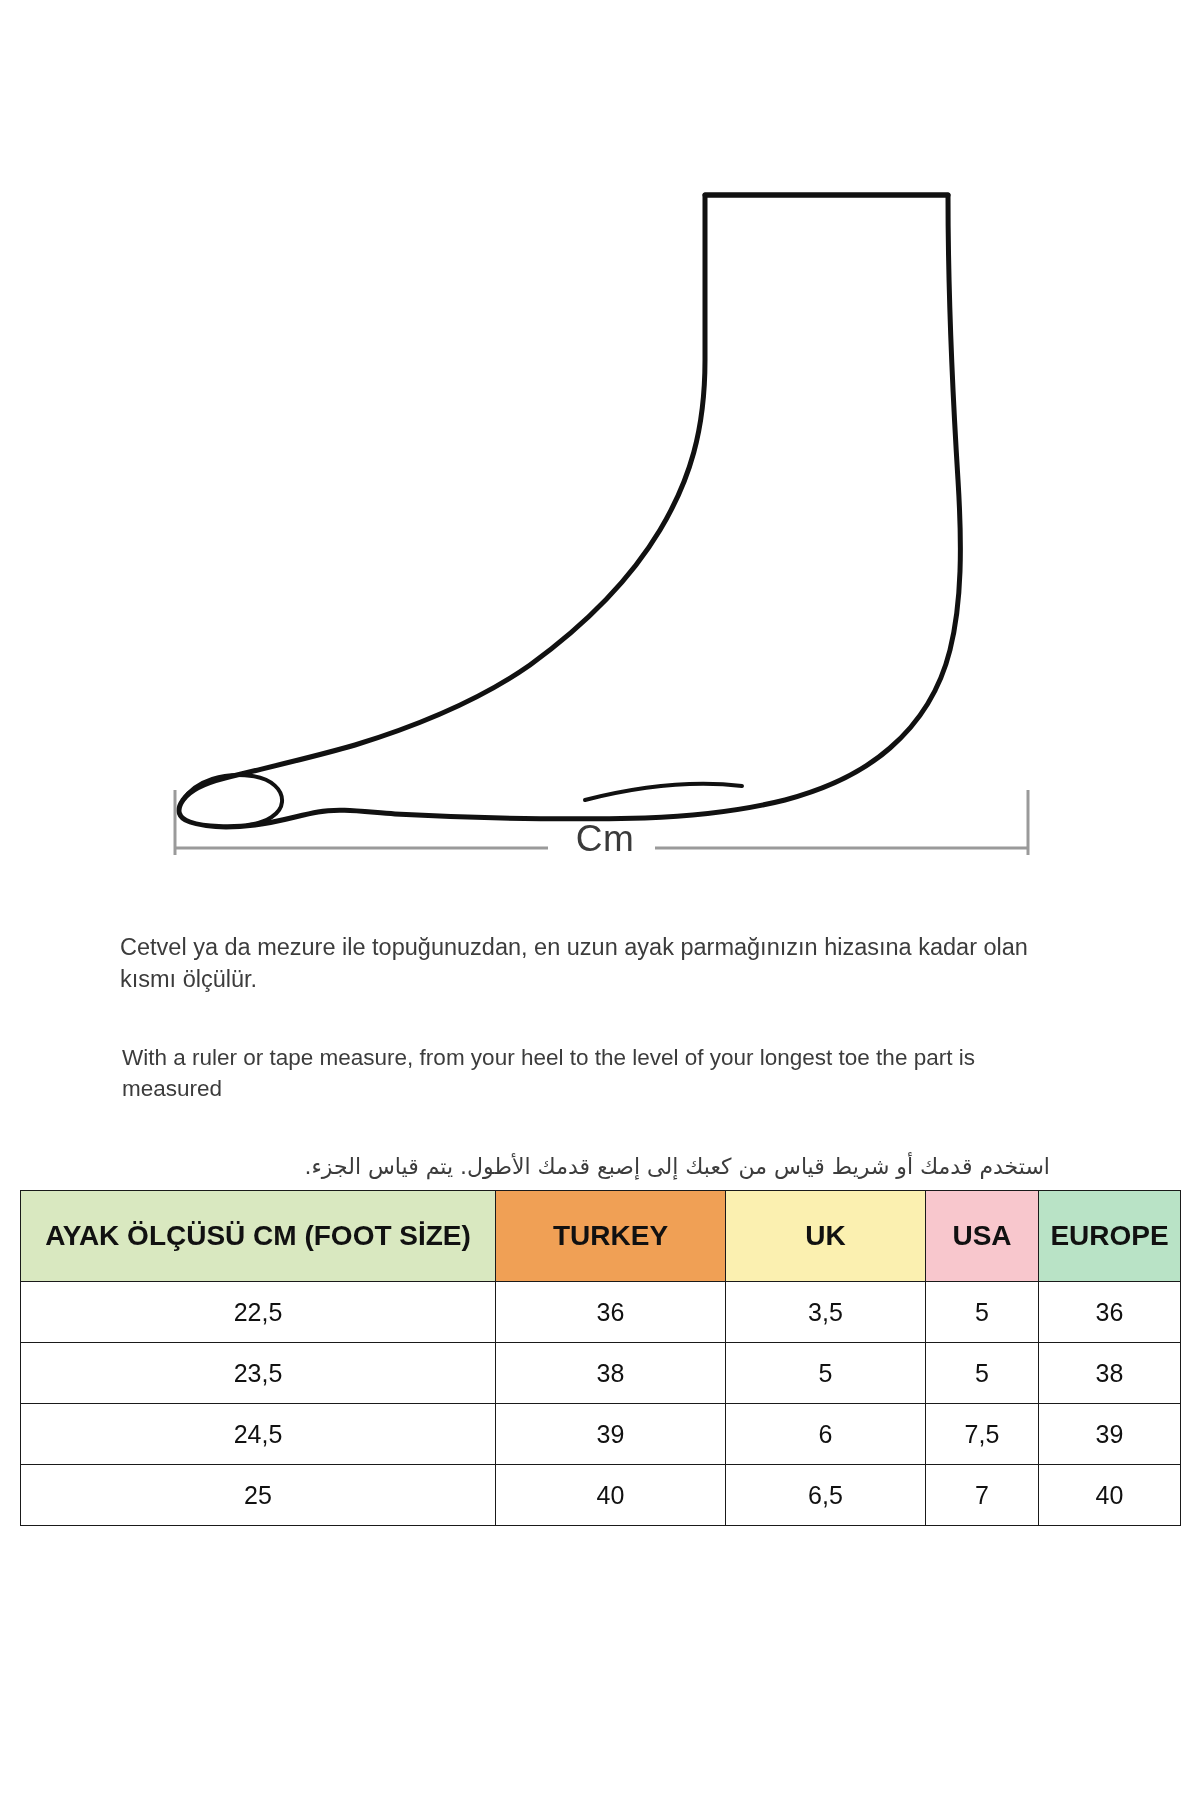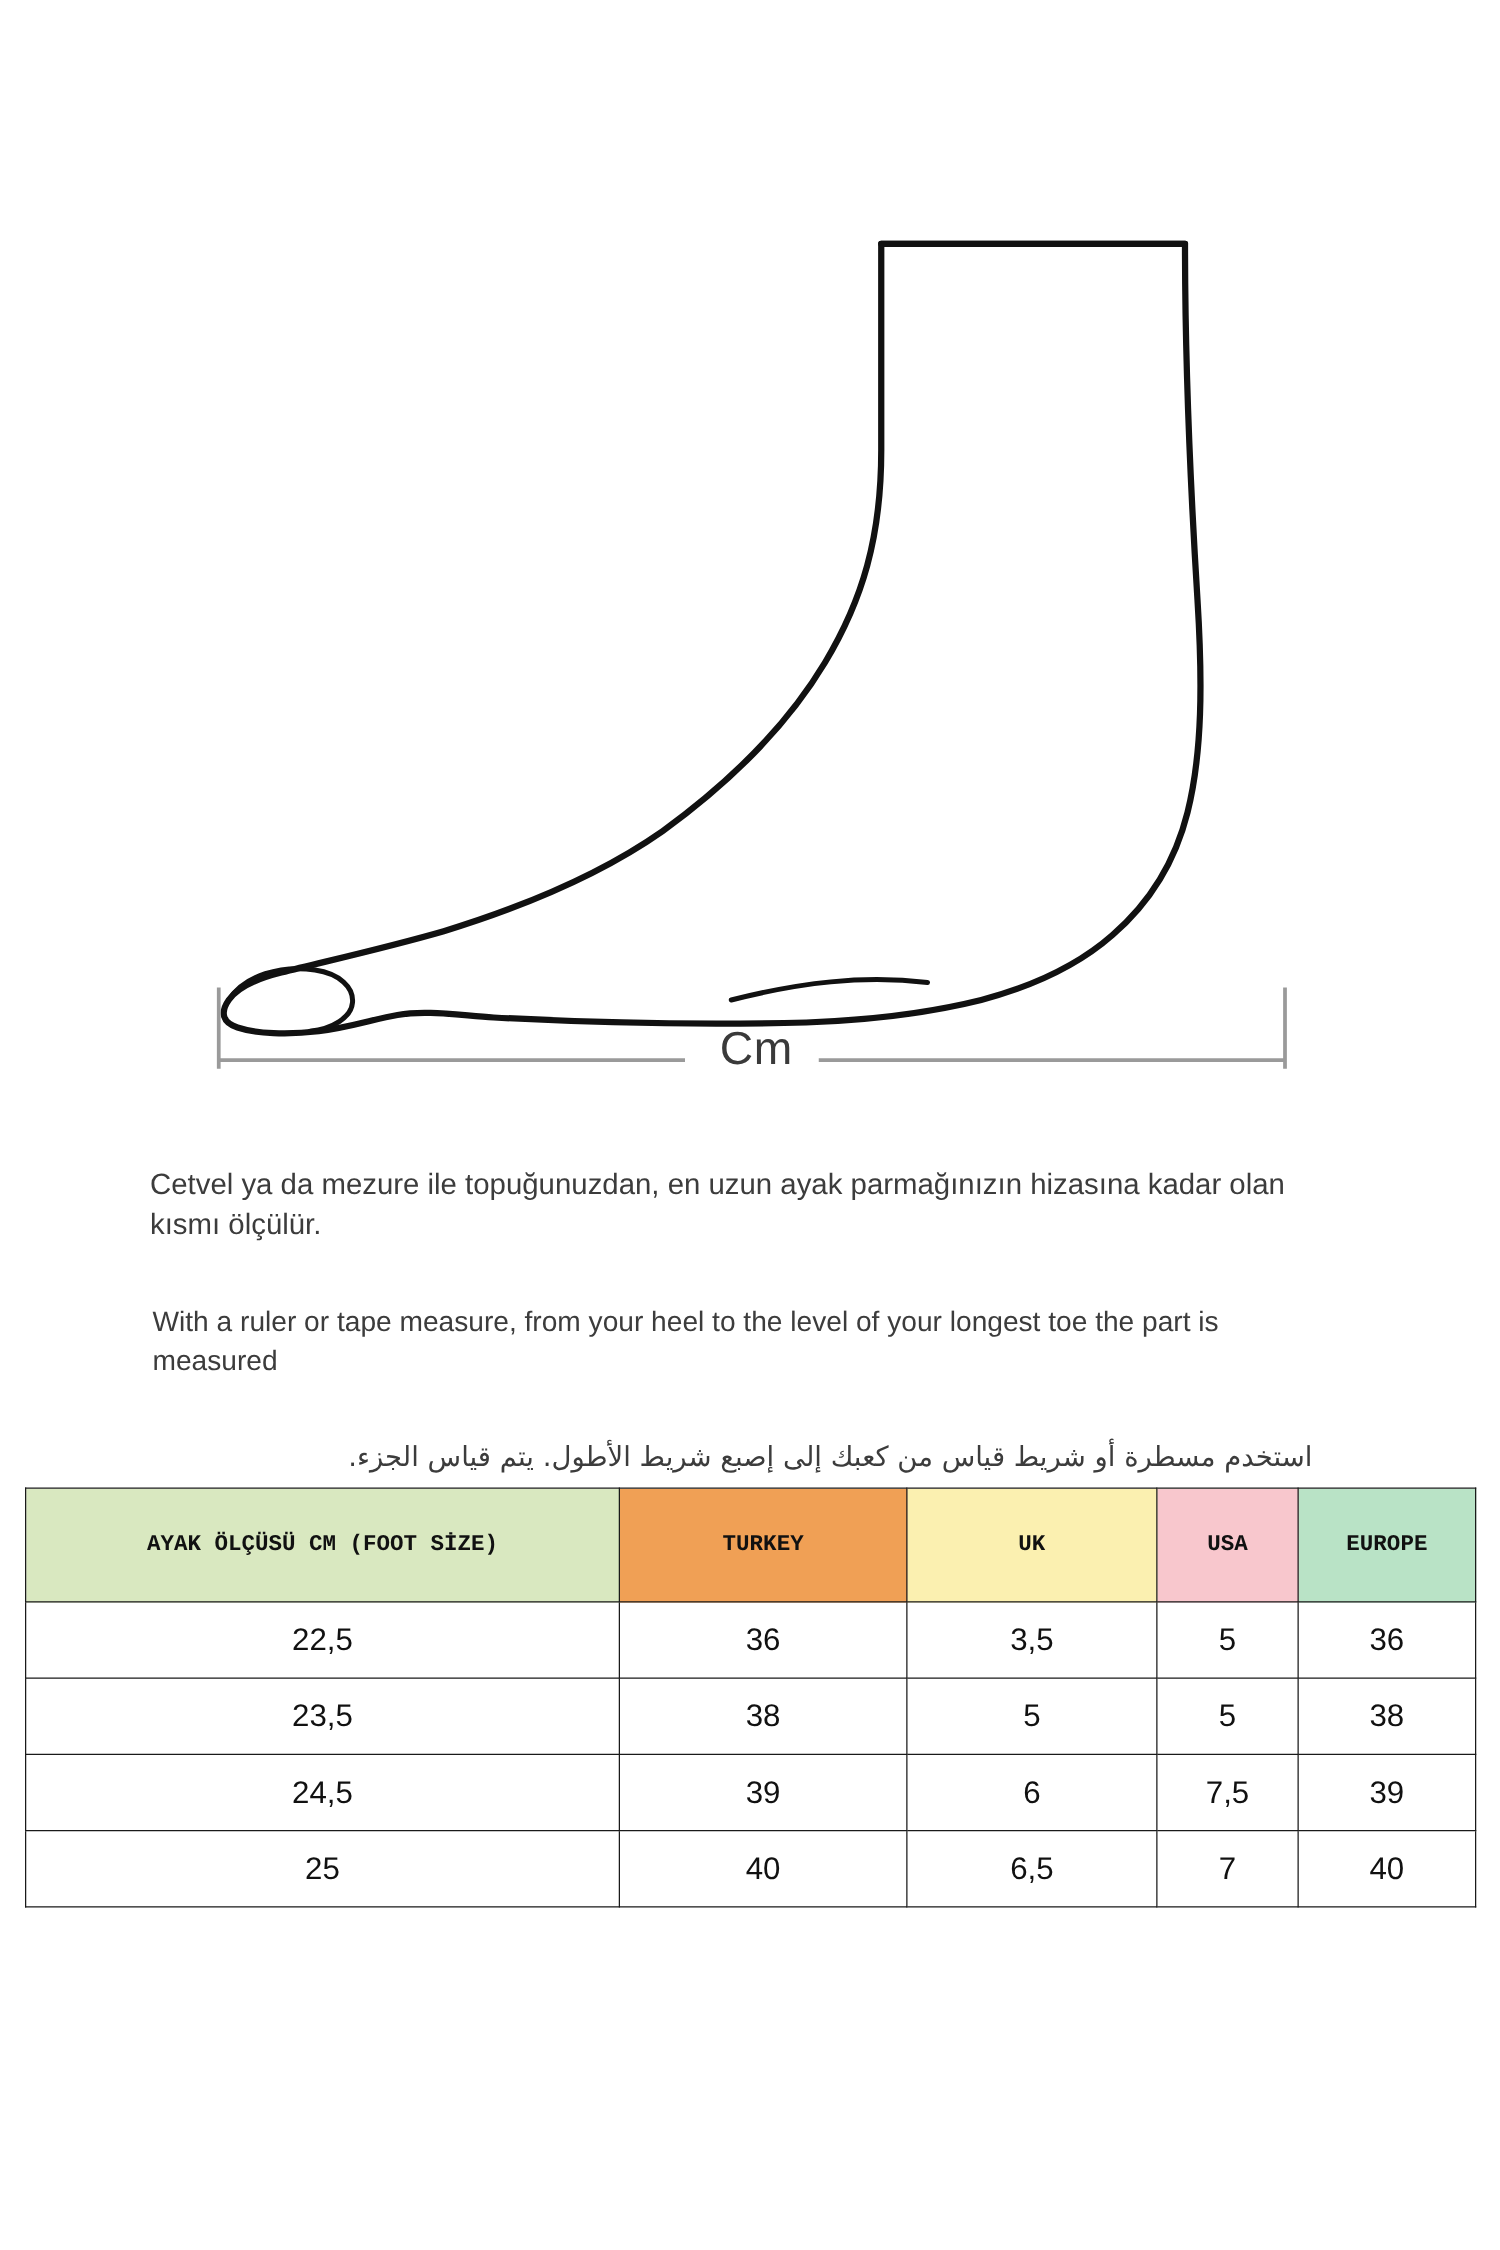--- a/index.html
+++ b/index.html
@@ -93,23 +93,22 @@
   }
   table.size-table th,
   table.size-table td {
     border: 1.5px solid #1a1a1a;
     text-align: center;
     font-family: "Liberation Sans", sans-serif;
     color: #111111;
   }
   table.size-table th {
     height: 88px;
-    font-size: 18px;
+    font-size: 28px;
     font-weight: bold;
-    font-family: Liberation Mono, monospace;
   }
   table.size-table td {
     height: 58px;
     font-size: 25px;
     font-weight: normal;
   }
   th.c-foot { background: #d9e8c0; }
   th.c-turkey { background: #f0a055; }
   th.c-uk { background: #fbf0b0; }
   th.c-usa { background: #f8c7cd; }
@@ -158,21 +157,21 @@
       <line x1="1028" y1="790" x2="1028" y2="855" stroke="#9a9a9a" stroke-width="3"></line>
       <line x1="175" y1="848" x2="548" y2="848" stroke="#9a9a9a" stroke-width="3"></line>
       <line x1="655" y1="848" x2="1028" y2="848" stroke="#9a9a9a" stroke-width="3"></line>
     </svg>
     <div class="cm-label">Cm</div>
   </div>
 
   <div class="instructions">
     <div class="instr instr-tr">Cetvel ya da mezure ile topuğunuzdan, en uzun ayak parmağınızın hizasına kadar olan kısmı ölçülür.</div>
     <div class="instr instr-en">With a ruler or tape measure, from your heel to the level of your longest toe the part is measured</div>
-    <div class="instr instr-ar">استخدم مسطرة أو شريط قياس من كعبك إلى إصبع شريط الأطول.  يتم قياس الجزء.</div>
+    <div class="instr instr-ar">استخدم قدمك أو شريط قياس من كعبك إلى إصبع قدمك الأطول.  يتم قياس الجزء.</div>
   </div>
 
   <div class="table-wrap">
     <table class="size-table">
       <colgroup>
         <col class="w-foot">
           <col class="w-turkey">
           <col class="w-uk">
           <col class="w-usa">
           <col class="w-europe">

